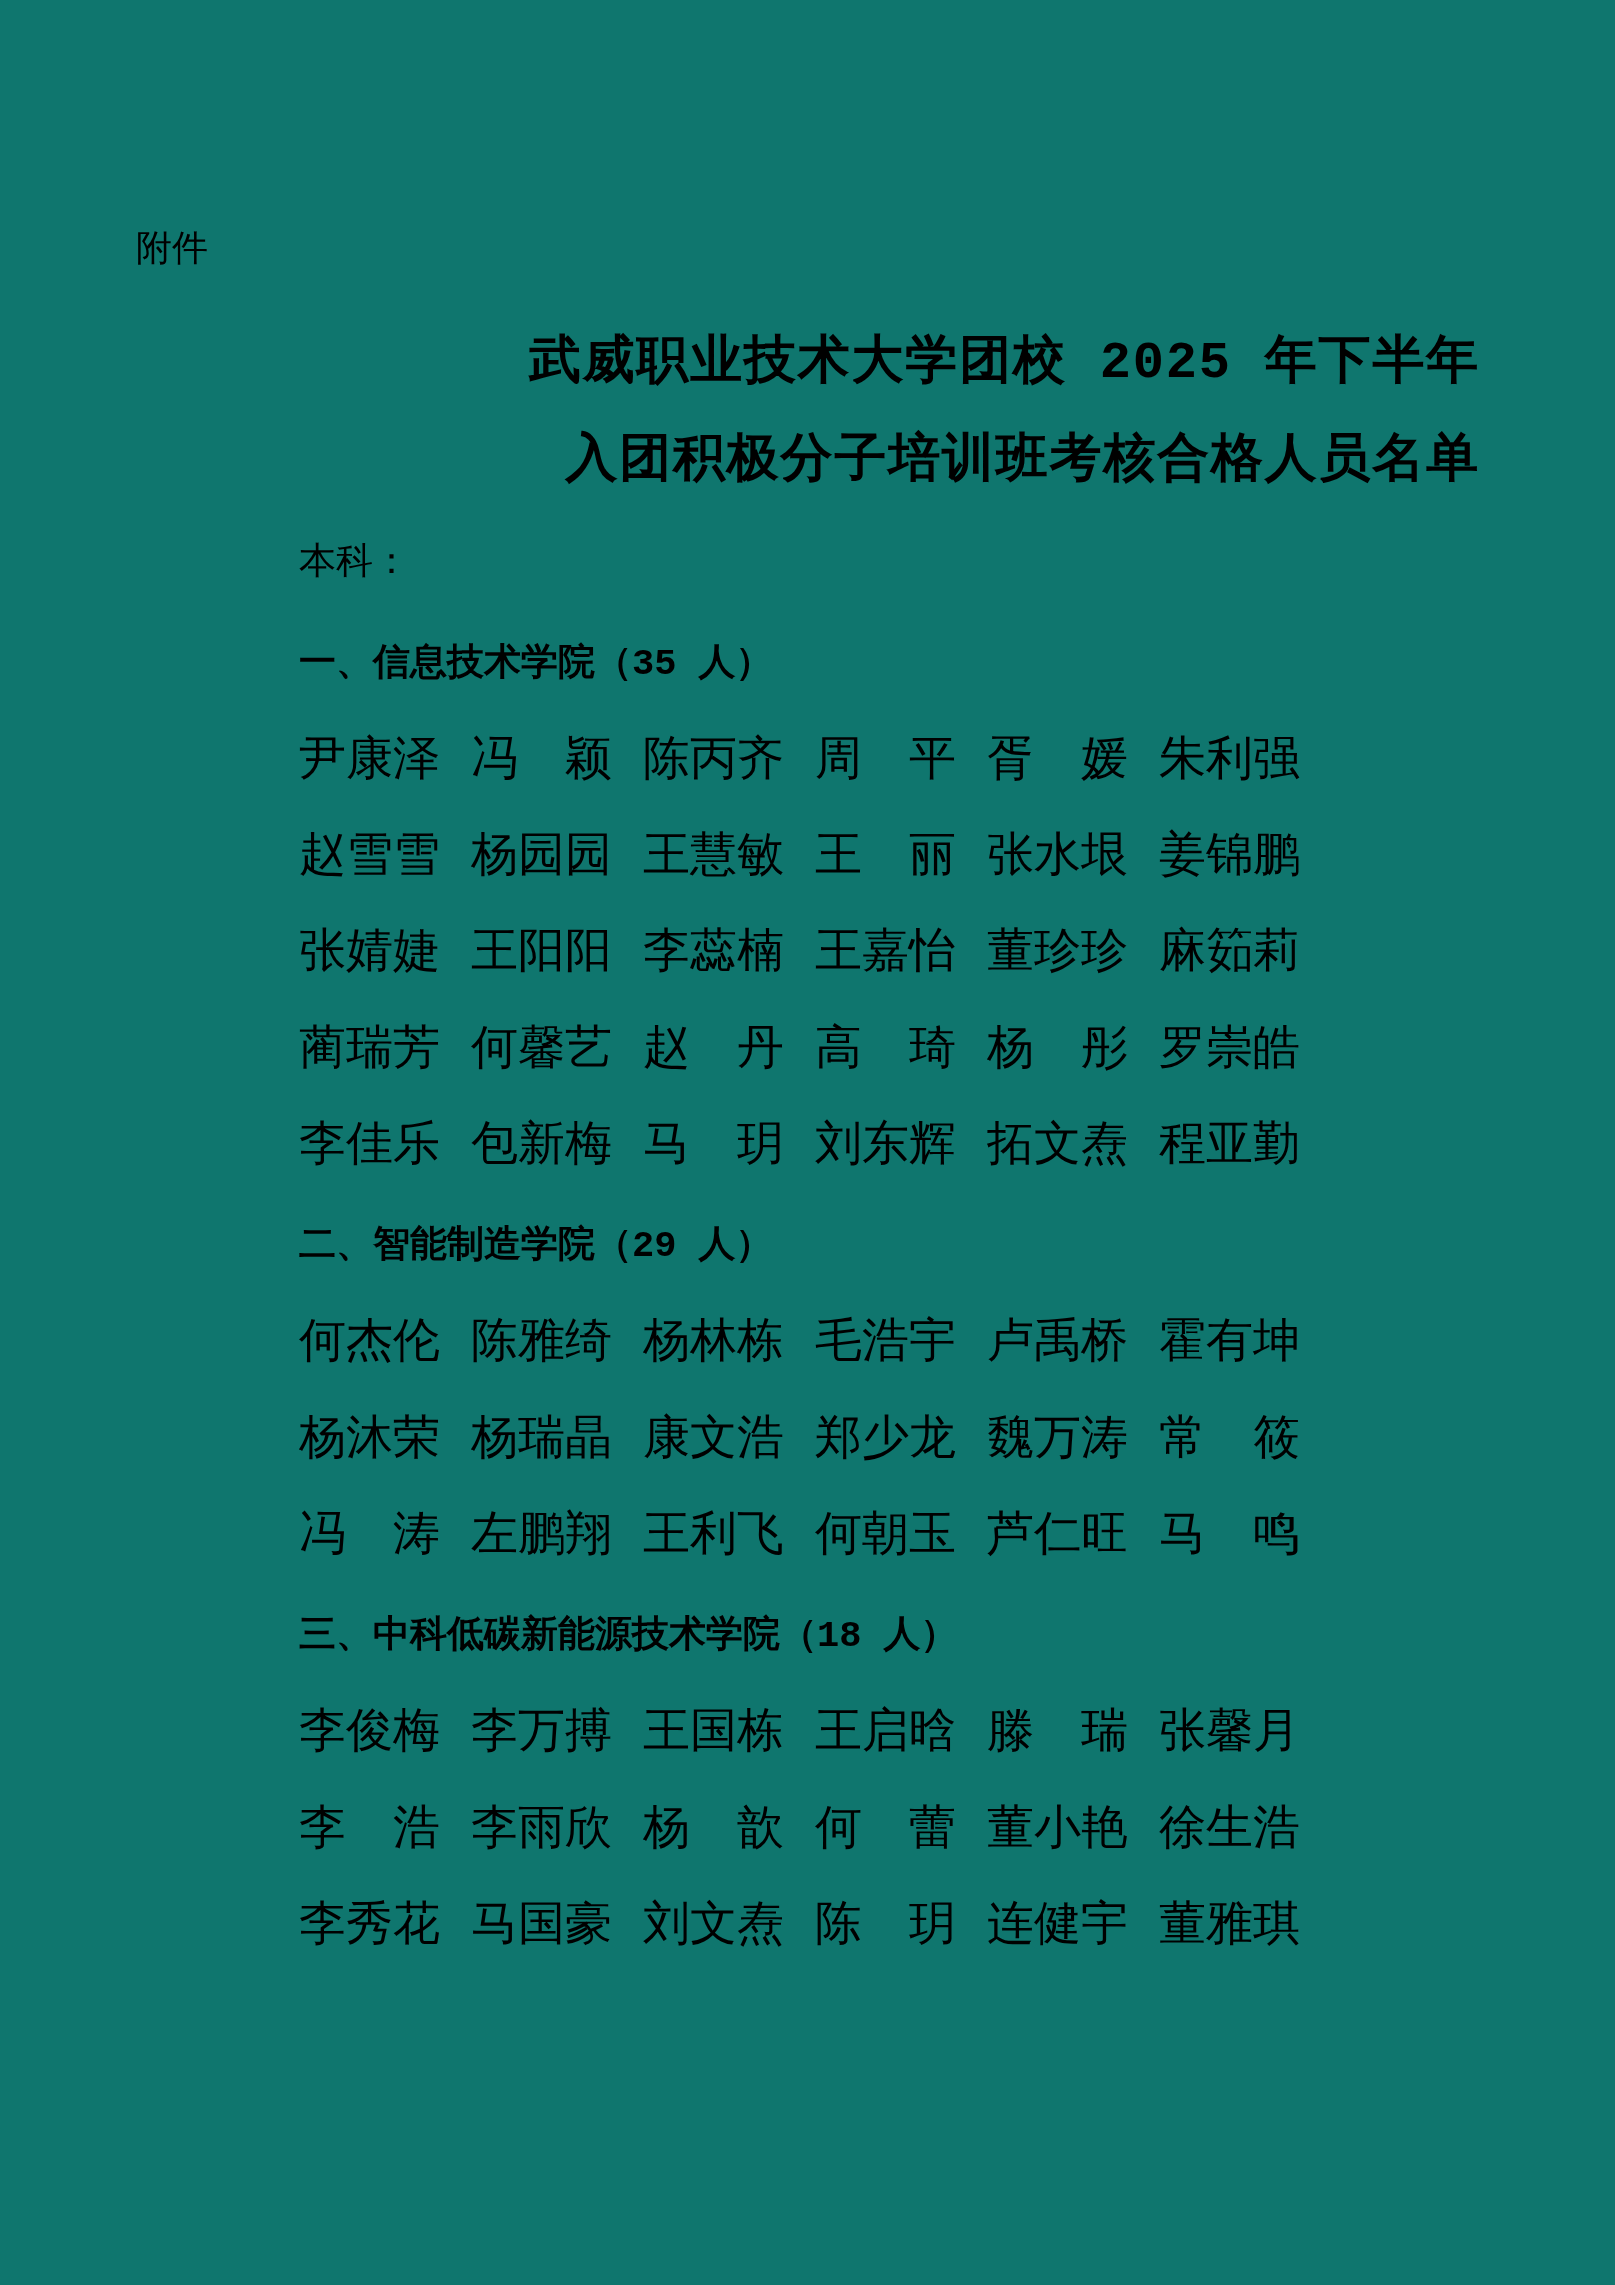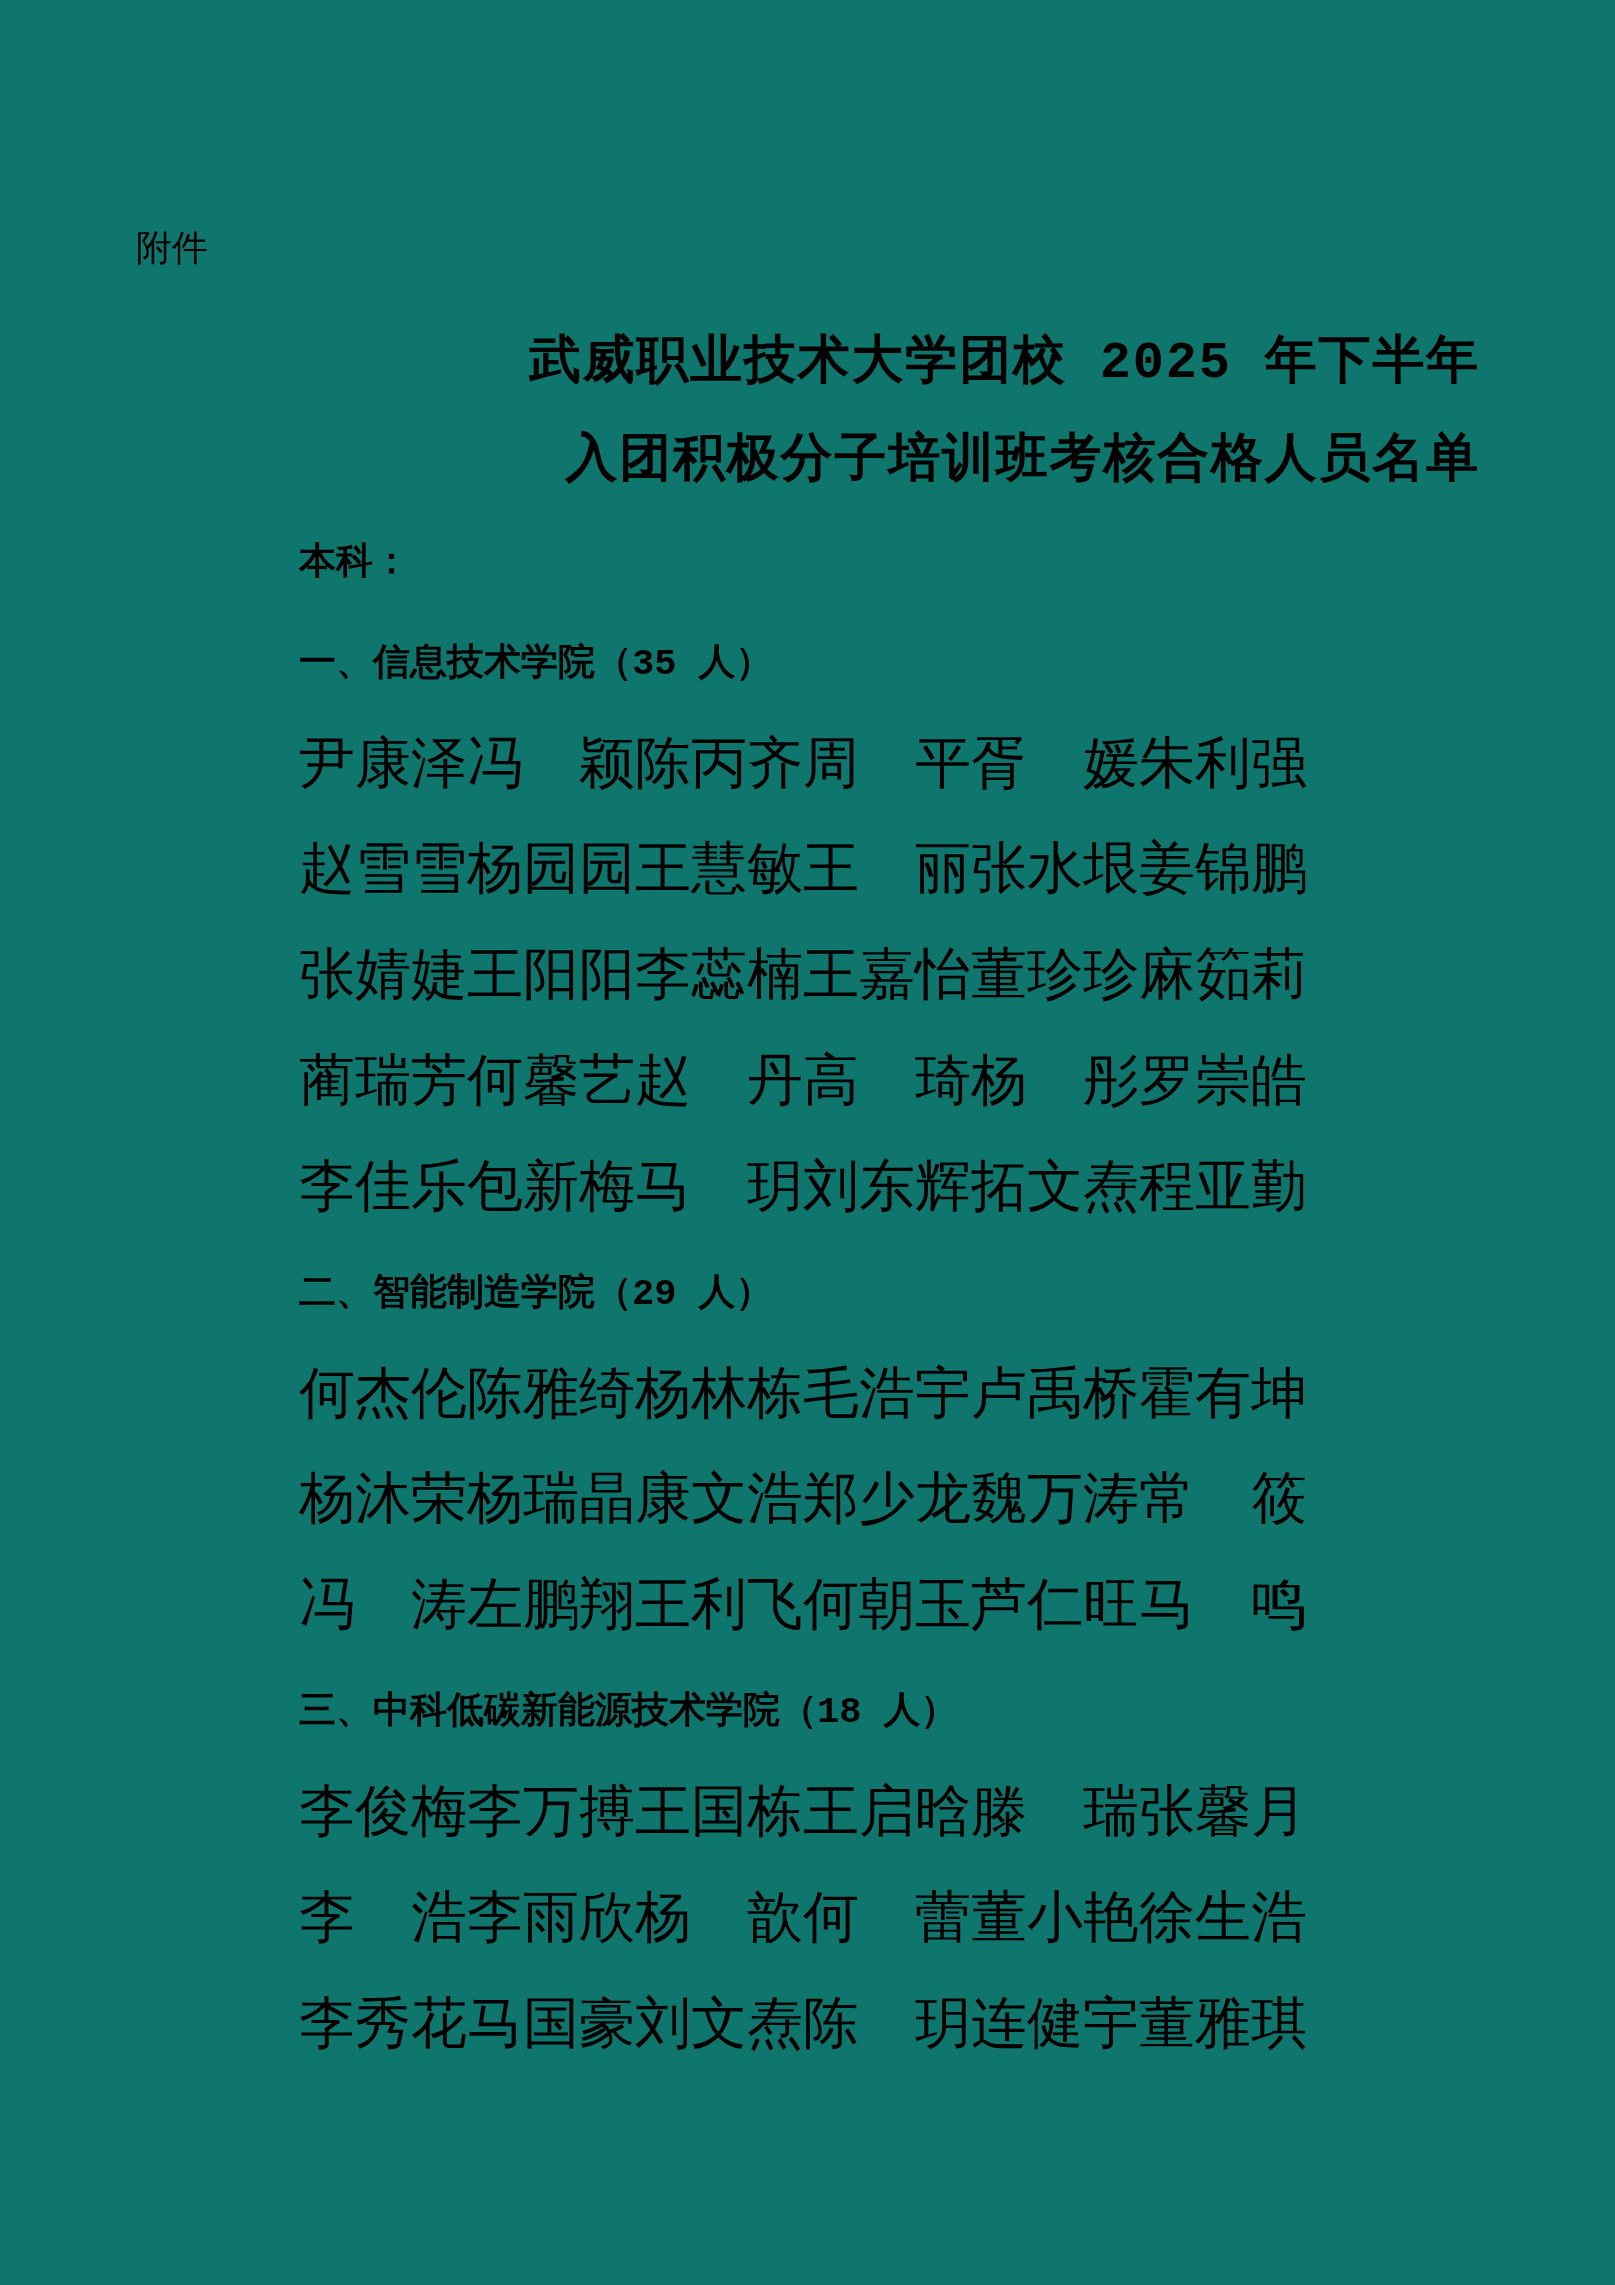--- a/index.html
+++ b/index.html
@@ -26,33 +26,34 @@
     font-size: 52px;
     font-weight: bold;
     line-height: 1.9;
     font-family: Liberation Mono, monospace;
     letter-spacing: 1.8px;
   }
   .title-line { display: block; }
   .degree {
     margin: 23.5px 0 0 163px;
     font-size: 37px;
-    font-weight: bold;
+    font-weight: normal;
     font-family: "Liberation Serif", serif;
   }
   .section-heading {
     margin: 51px 0 0 163px;
     font-size: 37px;
     font-weight: bold;
     font-family: Liberation Mono, monospace;
   }
   .name-row {
     margin: 47px 0 0 163px;
     display: flex;
-    font-size: 56px;
+    gap: 31px;
+    font-size: 47px;
     line-height: 1.05;
     font-family: "Liberation Serif", serif;
     text-align: center;
   }
   .name {
     display: inline-block;
     width: 3em;
     white-space: pre;
   }
 </style>

